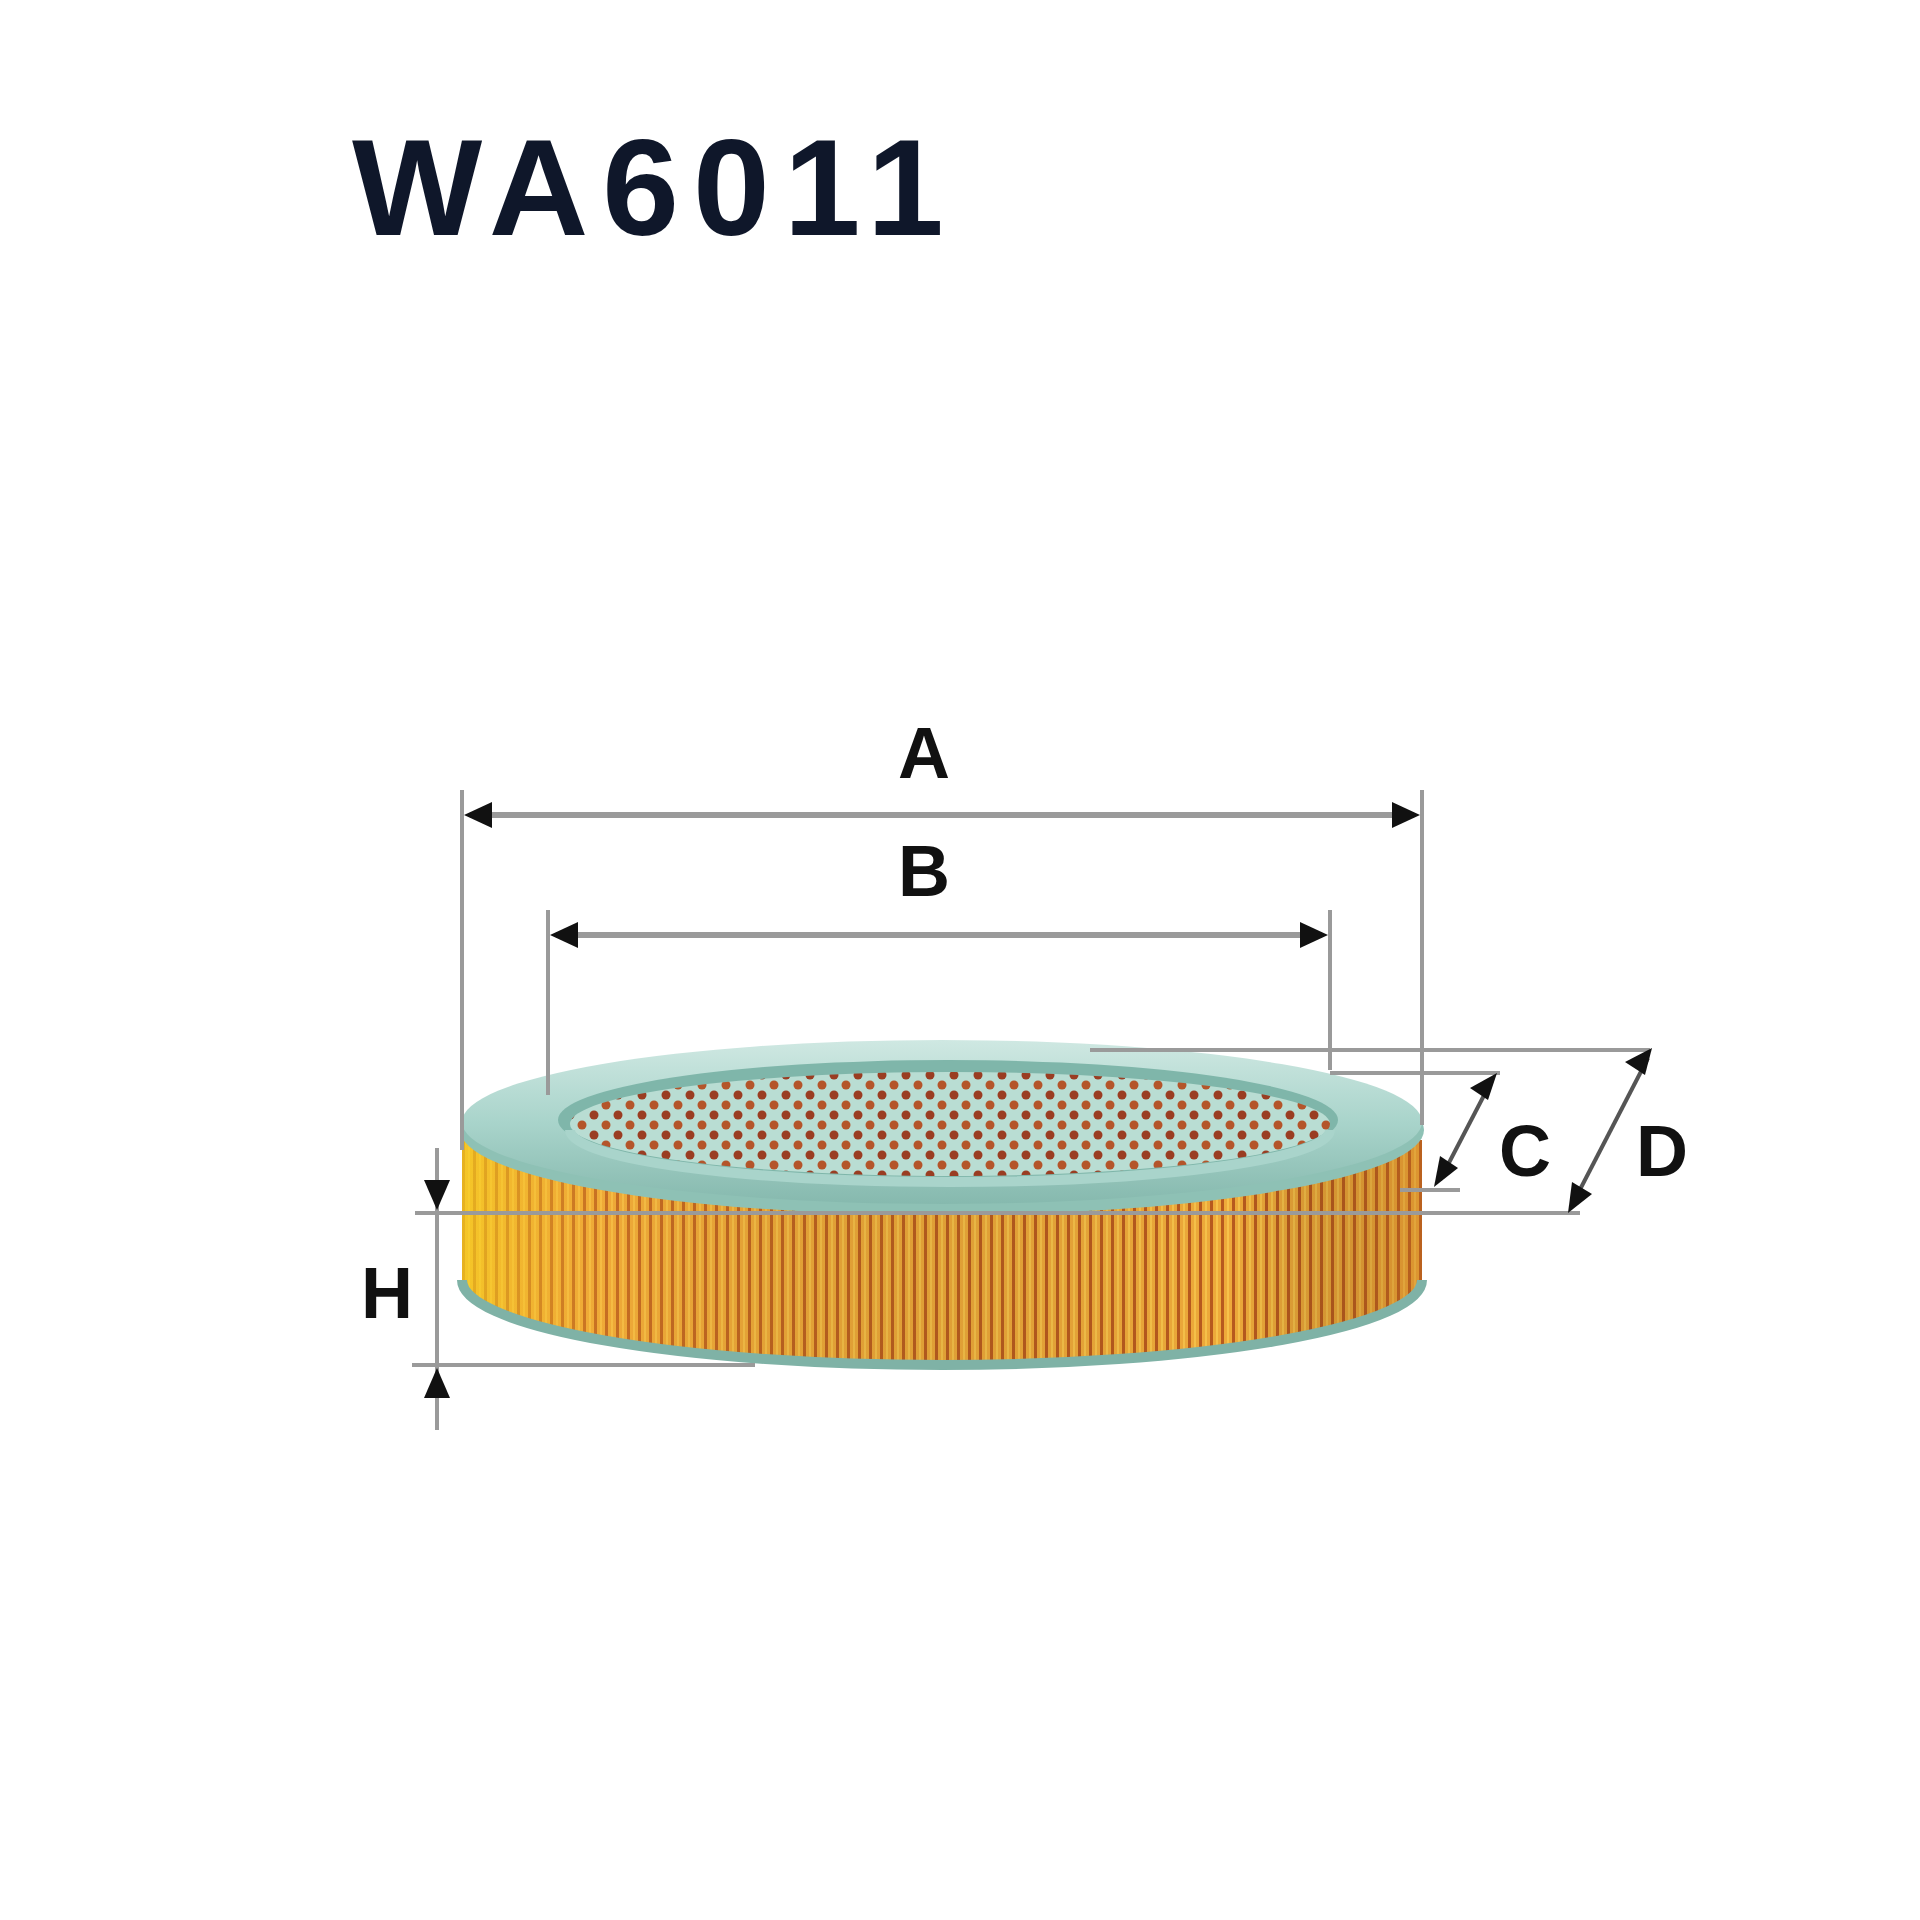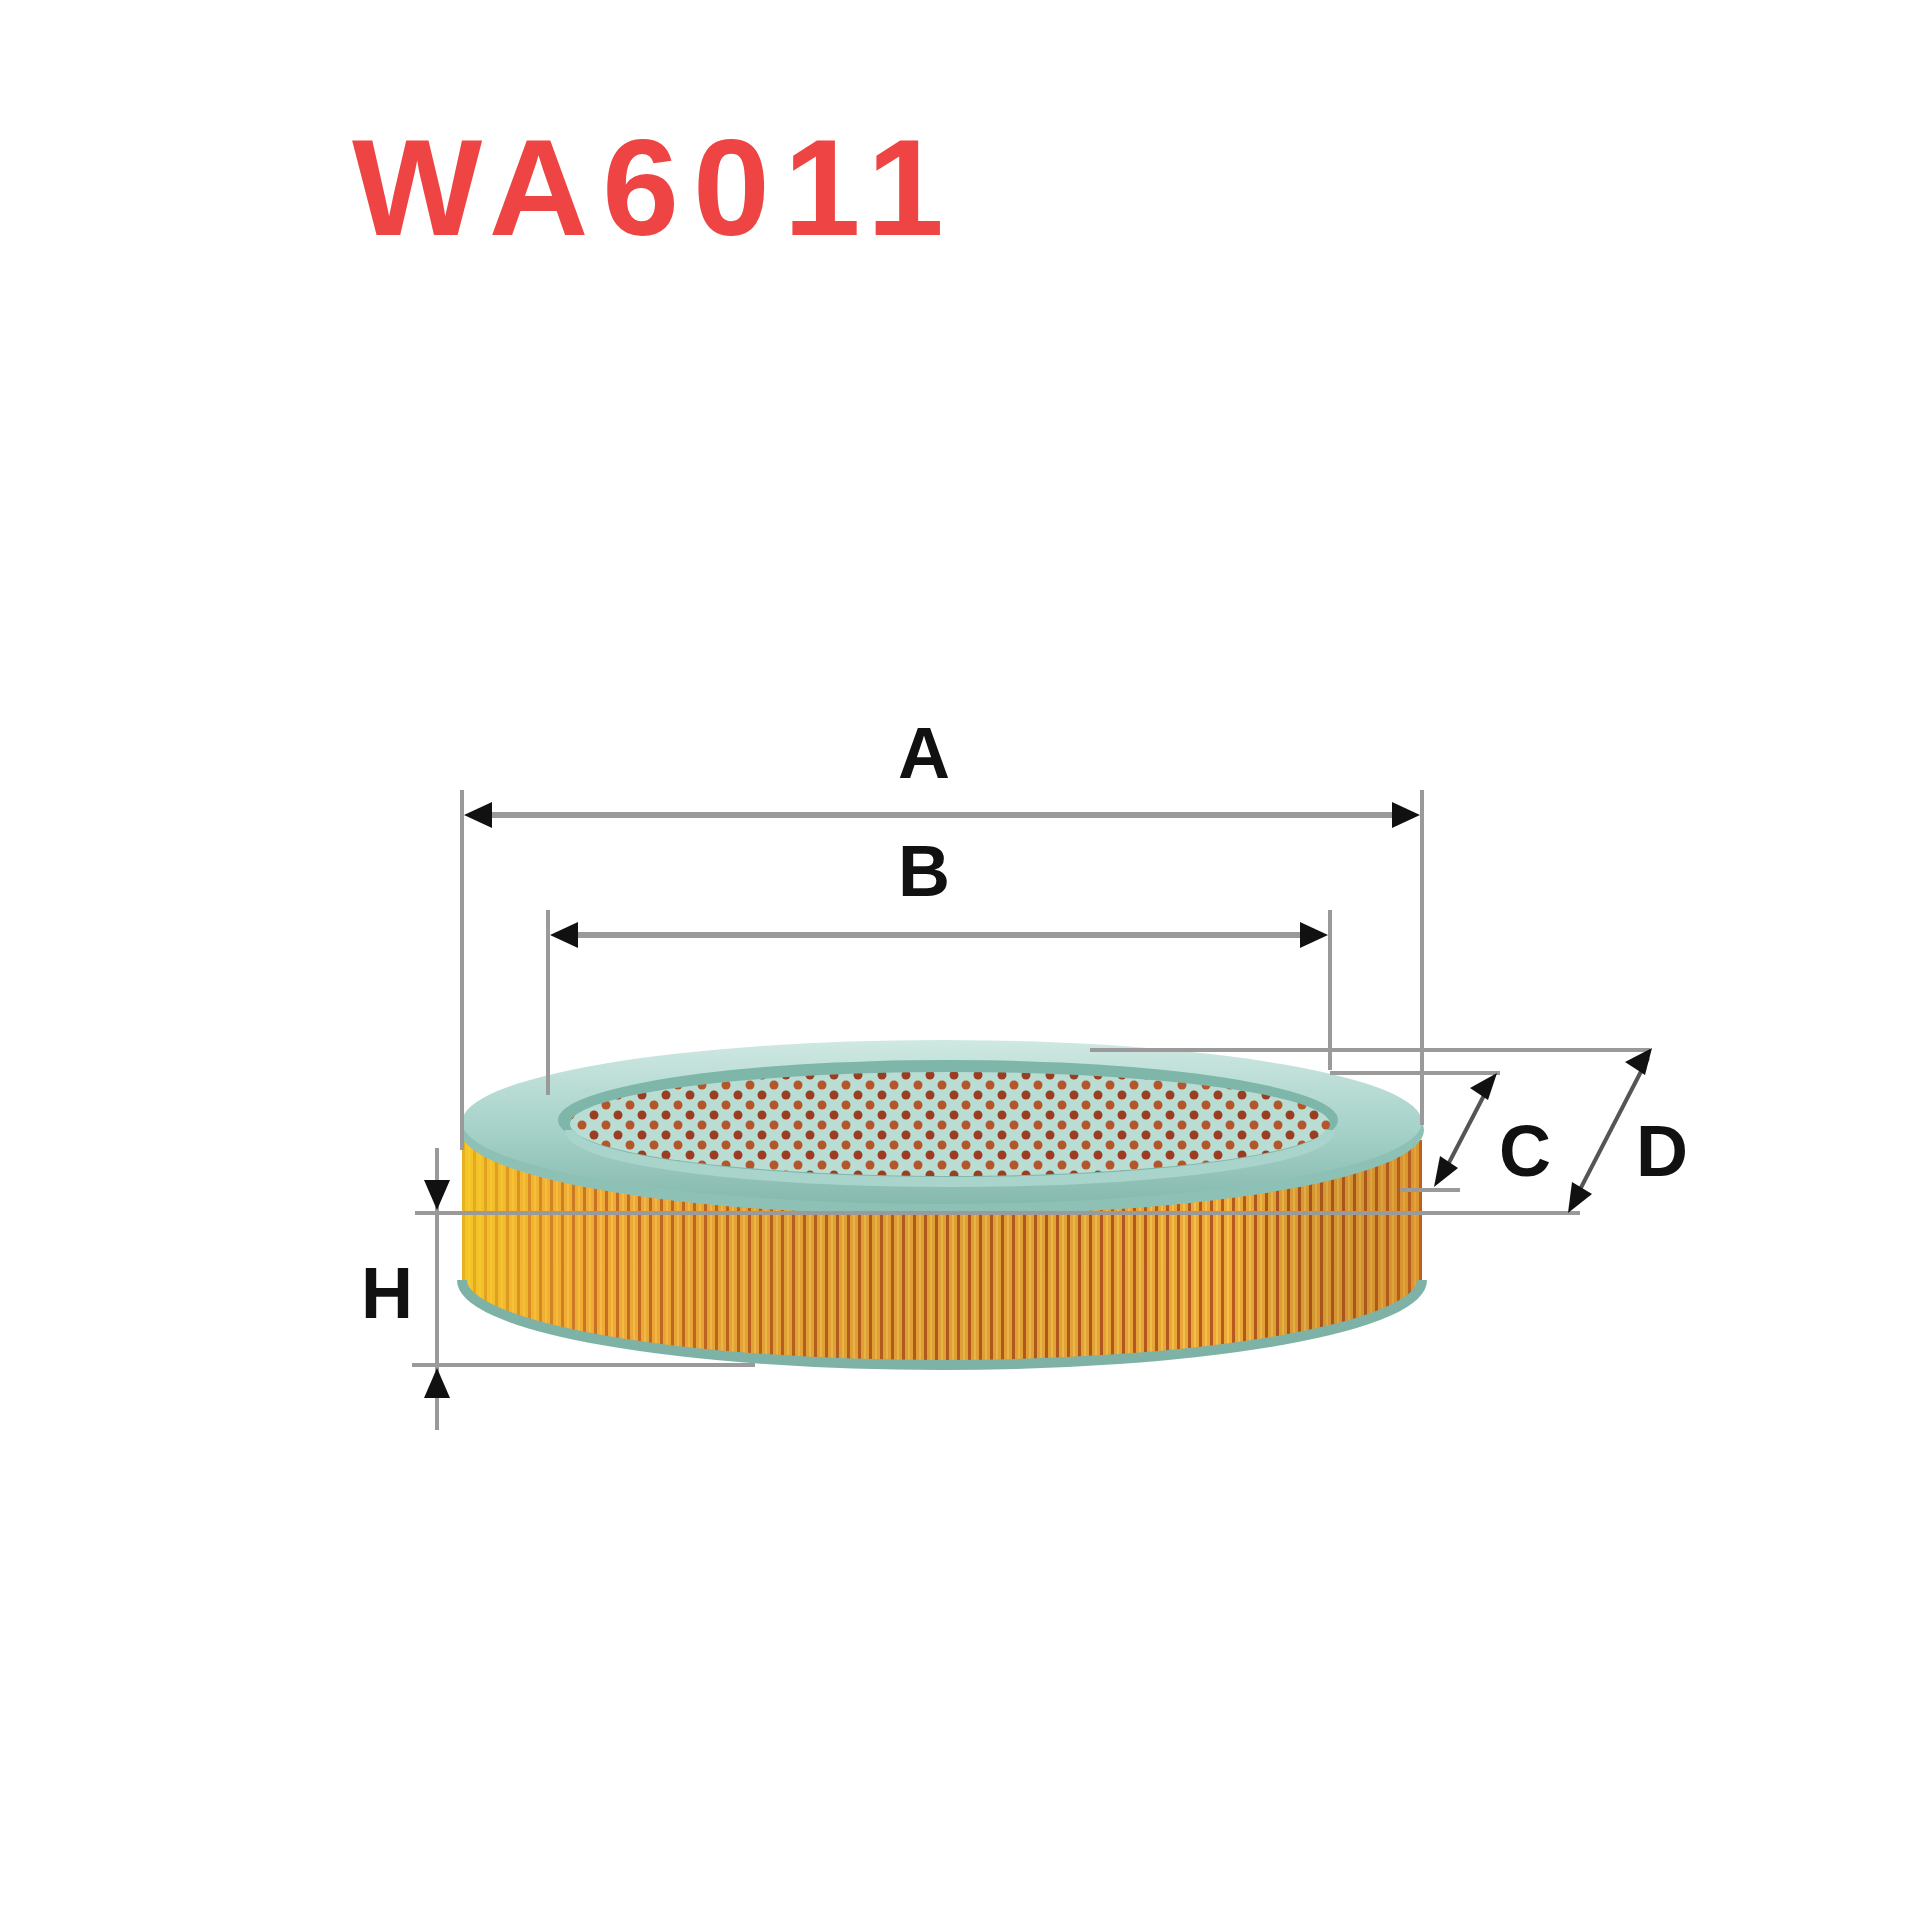--- a/index.html
+++ b/index.html
@@ -1,19 +1,19 @@
 <!DOCTYPE html>
 <html><head>
 <meta charset="utf-8">
 <style>
   html, body { margin: 0; padding: 0; background: #ffffff; }
   body { width: 1920px; height: 1920px; position: relative; overflow: hidden;
          font-family: "Liberation Sans", sans-serif; }
   .title { position: absolute; left: 352px; top: 118px; font-size: 138px; font-weight: bold;
-           color: #ef4444; letter-spacing: 14px; line-height: 1; font-family: "Liberation Sans", sans-serif; }
+           color: #0f172a; letter-spacing: 14px; line-height: 1; font-family: "Liberation Sans", sans-serif; }
   svg.diagram { position: absolute; left: 0; top: 0; }
   .lbl { font-family: "Liberation Sans", sans-serif; font-weight: bold; fill: #111; font-size: 72px; }
 </style>
 </head>
 <body>
 
 <div class="title">WA6011</div>
 
 <svg class="diagram" width="1920" height="1920" viewBox="0 0 1920 1920" xmlns="http://www.w3.org/2000/svg">
   <defs>

